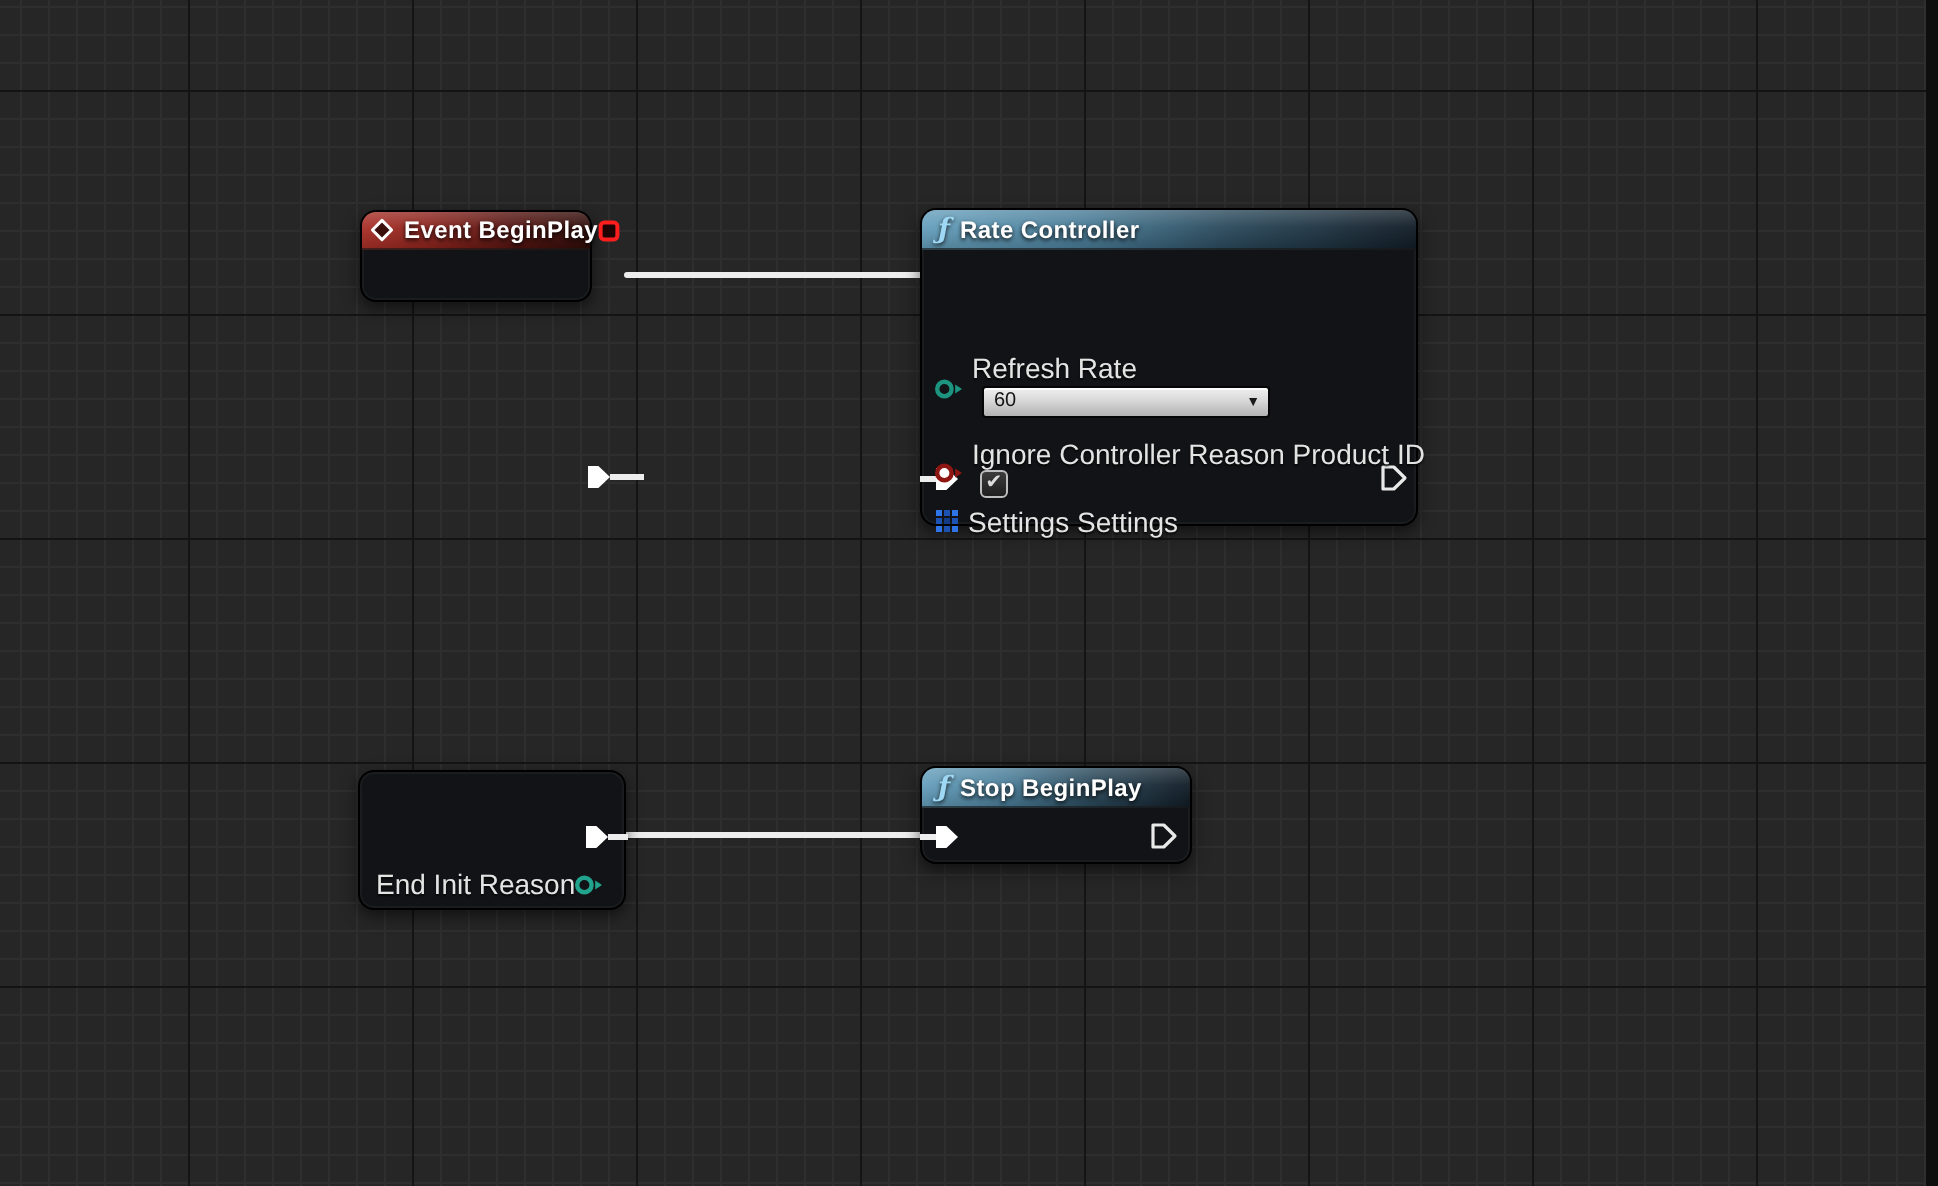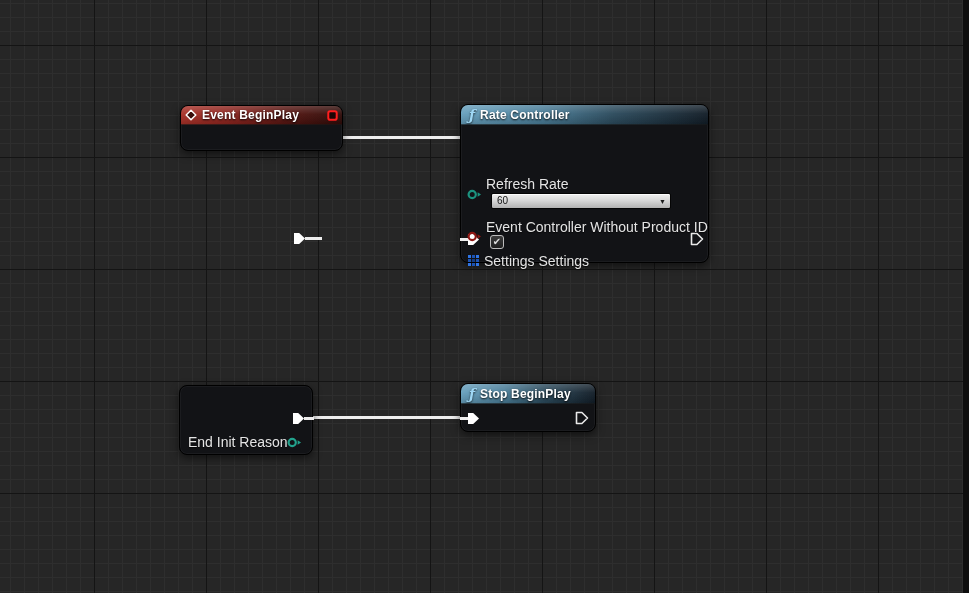--- a/index.html
+++ b/index.html
@@ -71,21 +71,21 @@
   .check{color:#dedede;font-size:10px;line-height:1;}
 </style>
 </head>
 <body>
 
 <div class="canvas">
 
   <div class="wire" style="left:312px;top:136px;width:156px;"></div>
   <div class="wire" style="left:300px;top:416px;width:168px;"></div>
 
-  <div class="node" style="left:180px;top:105px;width:163px;height:46px;">
+  <div class="node" style="left:180px;top:105px;width:116px;height:46px;">
     <div class="hdr hdr-red" style="height:19px;">
       <span class="ic">
         <svg width="12" height="12" viewBox="0 0 12 12">
             <path d="M6 1.2L10.8 6 6 10.8 1.2 6z" fill="#3a0f0c" stroke="#ffffff" stroke-width="1.5" stroke-linejoin="round"></path>
           </svg>
       </span>
       <span class="ttl">Event BeginPlay</span>
       <span class="ic">
         <svg width="11" height="11" viewBox="0 0 11 11">
             <rect x="1.3" y="1.3" width="8.4" height="8.4" rx="1.8" fill="#200404" stroke="#ff1e1e" stroke-width="2"></rect>
@@ -132,26 +132,26 @@
     </div>
     <span class="plabel" style="left:23px;top:150px;">Settings Settings</span>
 
     <span class="plabel" style="left:25px;top:73px;">Refresh Rate</span>
     <div class="pin" style="left:6px;top:84px;">
       <svg width="15" height="11" viewBox="0 0 15 11">
           <circle cx="5.2" cy="5.5" r="3.6" fill="none" stroke="#1c9480" stroke-width="2.2"></circle>
           <path d="M10.6 3.2L14 5.5l-3.4 2.3z" fill="#1c9480"></path>
         </svg>
     </div>
-    <div class="dropdown" style="left:30px;top:88px;width:180px;">
+    <div class="dropdown" style="left:30px;top:88px;width:144px;">
       <span class="dd-val">60</span>
       <span class="dd-arrow">▼</span>
     </div>
 
-    <span class="plabel" style="left:25px;top:116px;">Event Controller Without Product ID</span>
+    <span class="plabel" style="left:25px;top:116px;">Ignore Controller Reason Product ID</span>
     <div class="pin" style="left:6px;top:126px;">
       <svg width="15" height="11" viewBox="0 0 15 11">
           <circle cx="5.2" cy="5.5" r="3.6" fill="none" stroke="#8e1713" stroke-width="2.2"></circle>
           <path d="M10.6 3.2L14 5.5l-3.4 2.3z" fill="#8e1713"></path>
         </svg>
     </div>
     <div class="checkbox" style="left:29px;top:130px;">
       <span class="check">✔</span>
     </div>
   </div>

